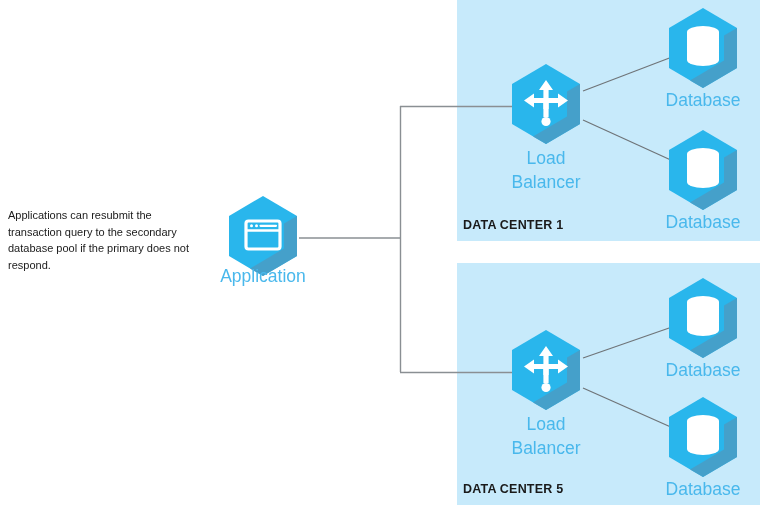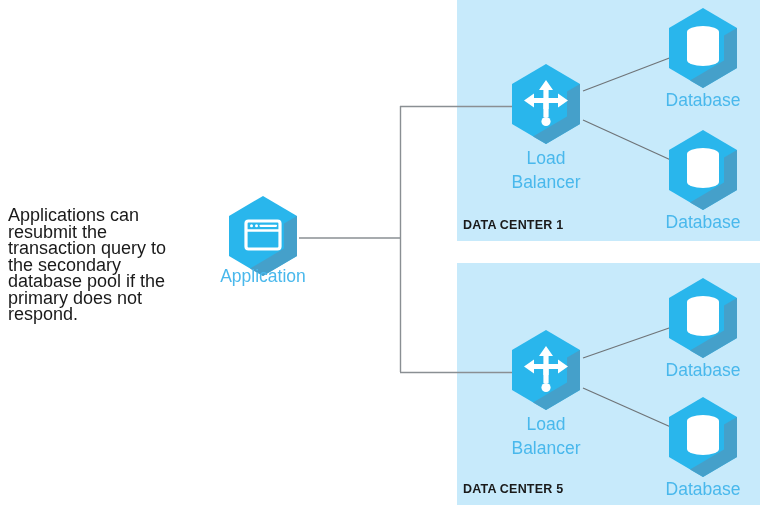--- a/index.html
+++ b/index.html
@@ -65,21 +65,21 @@
     line-height: 24px;
     white-space: pre-line;
   }
 
   .caption {
     position: absolute;
     left: 8px;
     top: 207px;
     width: 186px;
     font-family: "Liberation Sans", sans-serif;
-    font-size: 18px;
+    font-size: 11px;
     line-height: 16.5px;
     color: #1a1a1a;
   }
 
   .links { position: absolute; left:0; top:0; width: 760px; height: 505px; pointer-events: none; }
 </style>
 </head>
 <body>
 
 <div id="canvas">

